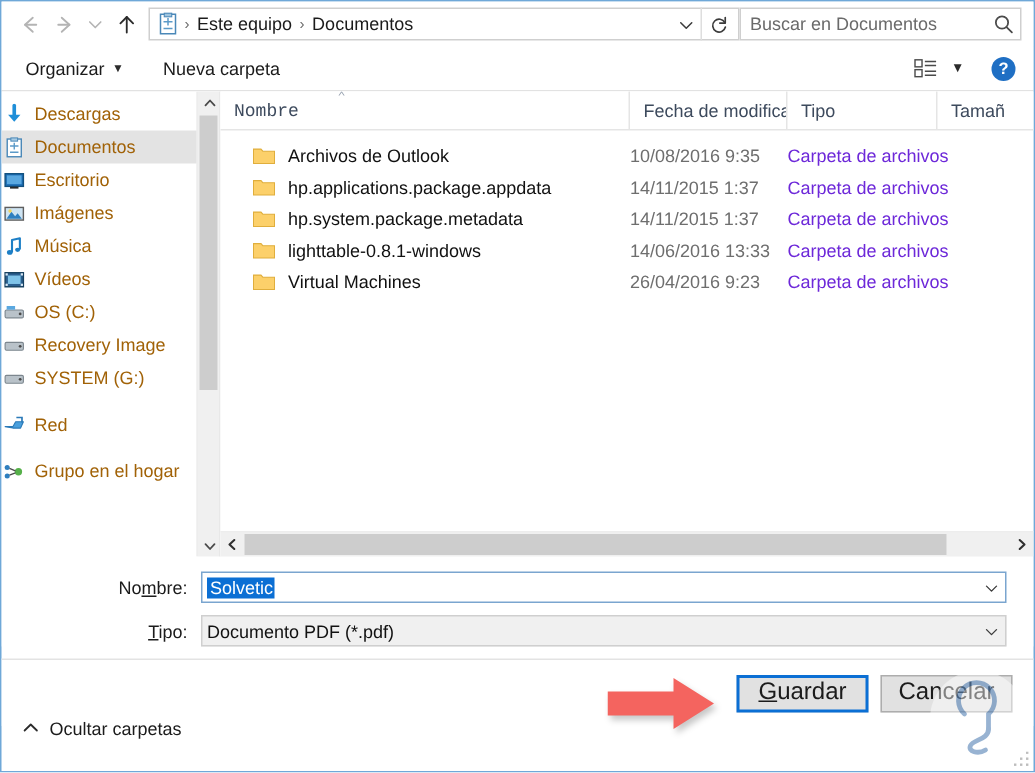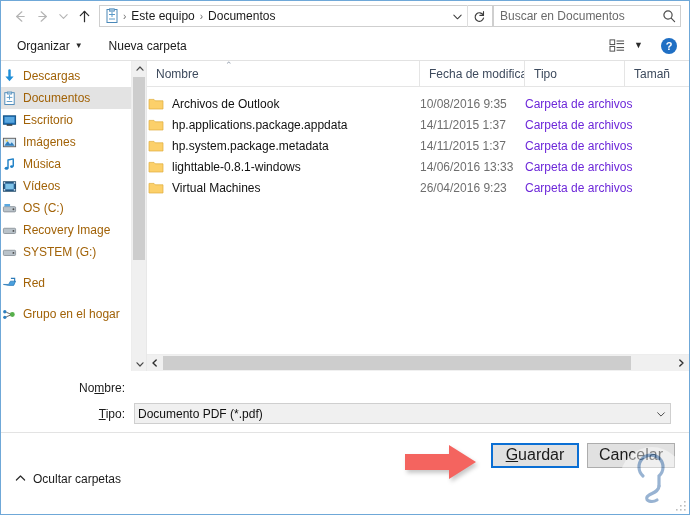--- a/index.html
+++ b/index.html
@@ -236,41 +236,41 @@
     align-items: center;
     font-size: 12px;
     color: #3d4a5d;
     padding-left: 9px;
     border-right: 1px solid #e5e5e5;
     box-sizing: border-box;
     position: relative;
     white-space: nowrap;
     overflow: hidden;
   }
-  .col.c-name { width: 273px; flex: none; }
+  .col.c-name { width: 273px; flex: none; font-family: Liberation Mono, monospace; }
   .col.c-date { width: 105px; flex: none; }
   .col.c-type { width: 100px; flex: none; }
   .col.c-size { flex: 1 1 auto; border-right: none; }
   .sort-caret {
     position: absolute;
     left: 78px; top: -1px;
     color: #9aa4b2;
     font-size: 9px;
   }
   .rows { flex: 1 1 auto; overflow: hidden; padding-top: 6px; }
   .row {
     height: 21px;
     display: flex;
     align-items: center;
     font-size: 12px;
   }
   .cell-name {
     width: 273px; flex: none;
     display: flex; align-items: center;
-    padding-left: 1px; box-sizing: border-box;
+    padding-left: 21px; box-sizing: border-box;
     color: #111; white-space: nowrap; overflow: hidden;
   }
   .cell-date { width: 105px; flex: none; color: #6e6e6e; white-space: nowrap; }
   .cell-type { width: 130px; flex: none; color: #6d28d9; white-space: nowrap; }
   .folder-ico { width: 16px; height: 16px; margin-right: 8px; flex: none; }
 
   
   .h-scroll {
     height: 16px;
     display: flex;
@@ -740,20 +740,28 @@
             <path d="M2.8 1 L6 4 L2.8 7" fill="none" stroke="#303030" stroke-width="1.4" stroke-linecap="round" stroke-linejoin="round"></path>
           </svg>
         </div>
       </div>
     </div>
   </div>
 
   <div class="form-area">
     <div class="form-row">
       <div class="form-label">No<u>m</u>bre:</div>
+      <div class="combo">
+        <div class="val"><span class="sel">Solvetic</span></div>
+        <div class="caret">
+          <svg width="10" height="10" viewBox="0 0 12 12">
+            <path d="M2 4.5 L6 8.5 L10 4.5" fill="none" stroke="#3c3c3c" stroke-width="1.1" stroke-linecap="round" stroke-linejoin="round"></path>
+          </svg>
+        </div>
+      </div>
     </div>
     <div class="form-row">
       <div class="form-label"><u>T</u>ipo:</div>
       <div class="combo grey">
         <div class="val">Documento PDF (*.pdf)</div>
         <div class="caret">
           <svg width="10" height="10" viewBox="0 0 12 12">
             <path d="M2 4.5 L6 8.5 L10 4.5" fill="none" stroke="#3c3c3c" stroke-width="1.1" stroke-linecap="round" stroke-linejoin="round"></path>
           </svg>
         </div>

